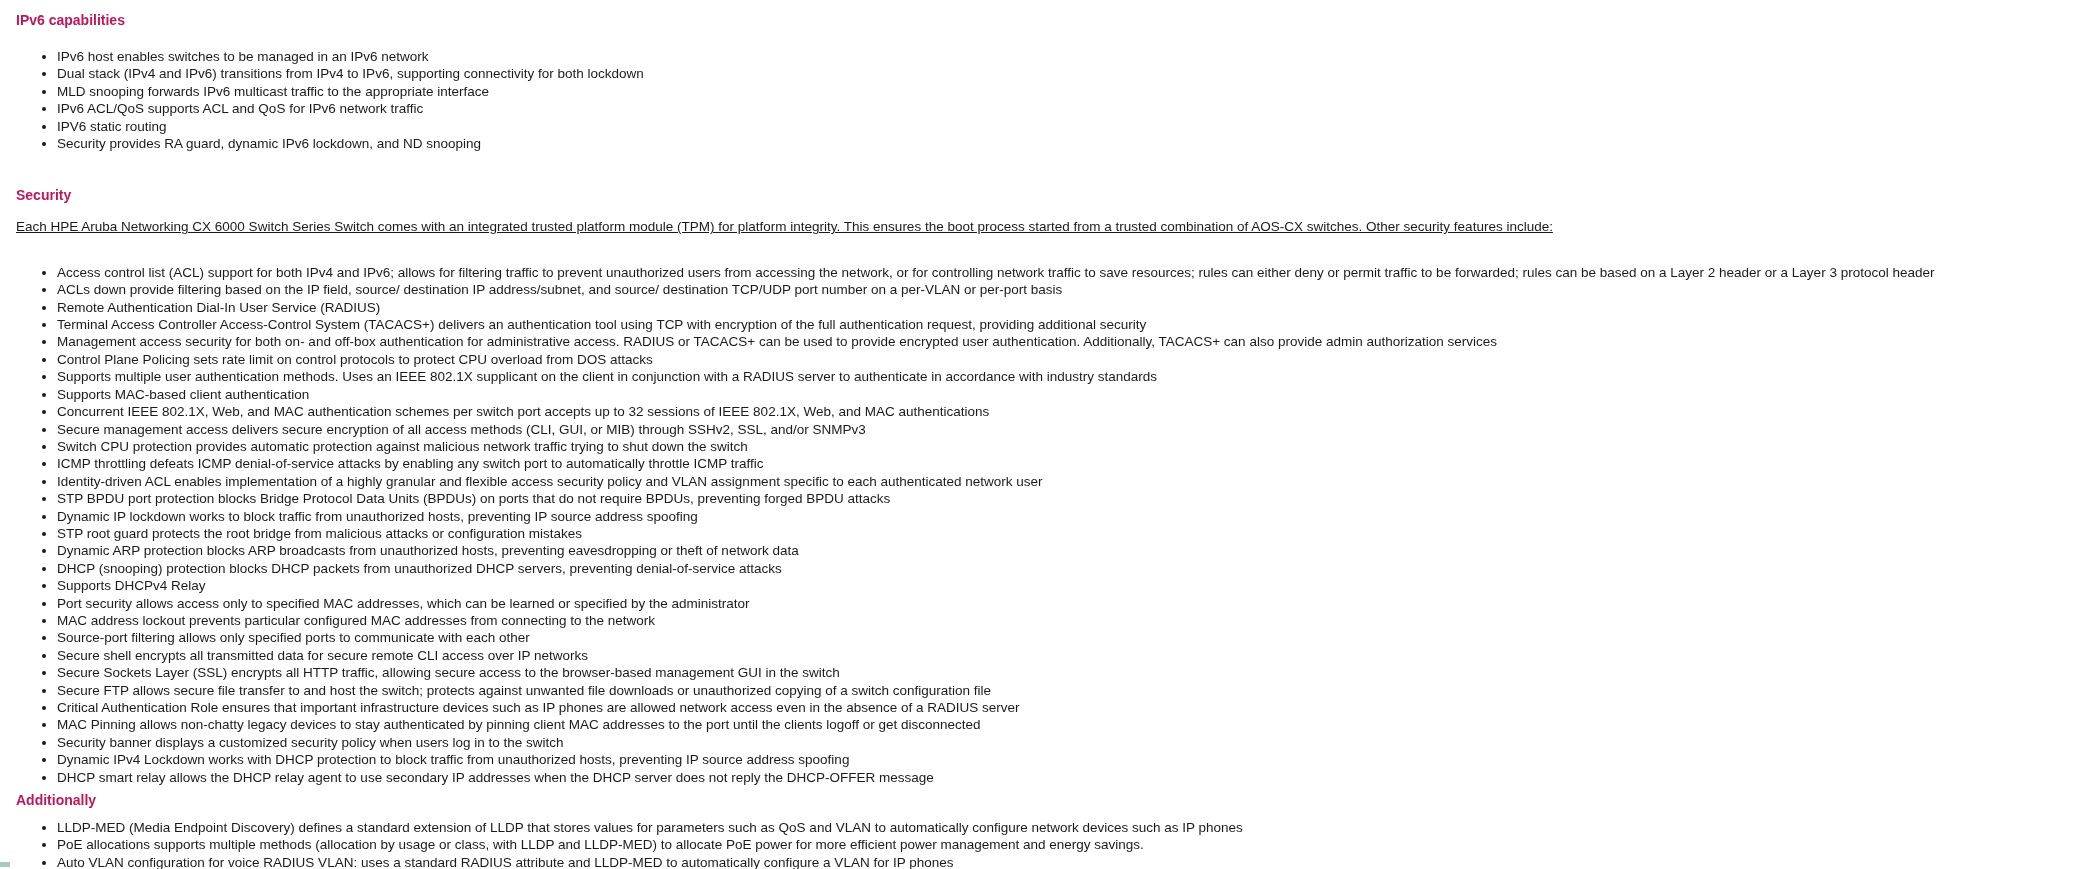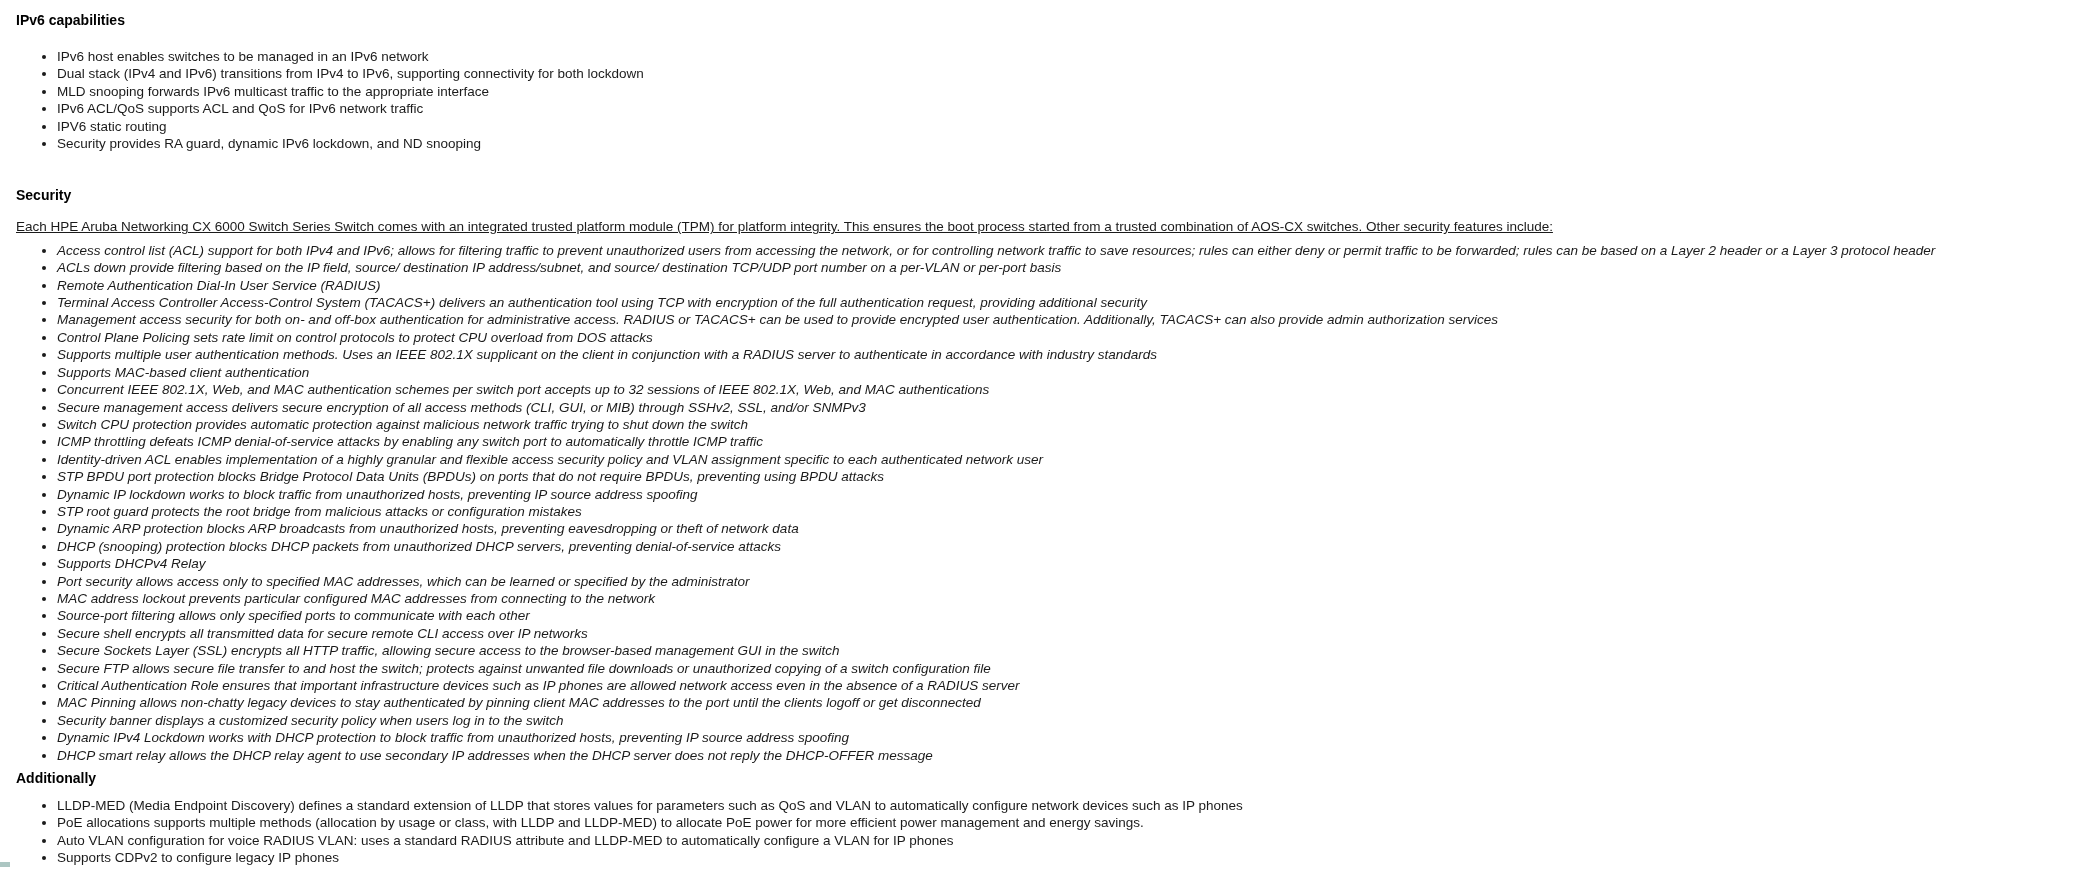--- a/index.html
+++ b/index.html
@@ -16,41 +16,41 @@
     font-size: 13.5px;
     line-height: 17.4px;
     color: #1b1b1b;
   }
   .doc {
     padding: 6px 18px 0 16px;
   }
   h3 {
     font-size: 14px;
     font-weight: bold;
-    color: #000000;
+    color: #be185d;
     margin: 0;
     line-height: 17px;
   }
   p.intro {
     margin: 14px 0 0 0;
     text-decoration: underline;
   }
   ul.bullets {
     margin: 0;
     padding: 0 0 0 41px;
     list-style: disc;
   }
   ul.bullets li {
     line-height: 17.4px;
     white-space: nowrap;
   }
   .sec1 h3 { margin-top: 6px; }
   .sec1 ul { margin-top: 19px; }
   .sec2 h3 { margin-top: 35px; }
-  .sec2 ul { margin-top: 6px; font-style: italic; }
+  .sec2 ul { margin-top: 28px; }
   .sec3 h3 { margin-top: 6px; }
   .sec3 ul { margin-top: 10px; }
   .corner-artifact {
     position: absolute;
     left: 0;
     bottom: 2px;
     width: 10px;
     height: 5px;
     opacity: 0.65;
   }
@@ -82,21 +82,21 @@
         <li>Terminal Access Controller Access-Control System (TACACS+) delivers an authentication tool using TCP with encryption of the full authentication request, providing additional security</li>
         <li>Management access security for both on- and off-box authentication for administrative access. RADIUS or TACACS+ can be used to provide encrypted user authentication. Additionally, TACACS+ can also provide admin authorization services</li>
         <li>Control Plane Policing sets rate limit on control protocols to protect CPU overload from DOS attacks</li>
         <li>Supports multiple user authentication methods. Uses an IEEE 802.1X supplicant on the client in conjunction with a RADIUS server to authenticate in accordance with industry standards</li>
         <li>Supports MAC-based client authentication</li>
         <li>Concurrent IEEE 802.1X, Web, and MAC authentication schemes per switch port accepts up to 32 sessions of IEEE 802.1X, Web, and MAC authentications</li>
         <li>Secure management access delivers secure encryption of all access methods (CLI, GUI, or MIB) through SSHv2, SSL, and/or SNMPv3</li>
         <li>Switch CPU protection provides automatic protection against malicious network traffic trying to shut down the switch</li>
         <li>ICMP throttling defeats ICMP denial-of-service attacks by enabling any switch port to automatically throttle ICMP traffic</li>
         <li>Identity-driven ACL enables implementation of a highly granular and flexible access security policy and VLAN assignment specific to each authenticated network user</li>
-        <li>STP BPDU port protection blocks Bridge Protocol Data Units (BPDUs) on ports that do not require BPDUs, preventing using BPDU attacks</li>
+        <li>STP BPDU port protection blocks Bridge Protocol Data Units (BPDUs) on ports that do not require BPDUs, preventing forged BPDU attacks</li>
         <li>Dynamic IP lockdown works to block traffic from unauthorized hosts, preventing IP source address spoofing</li>
         <li>STP root guard protects the root bridge from malicious attacks or configuration mistakes</li>
         <li>Dynamic ARP protection blocks ARP broadcasts from unauthorized hosts, preventing eavesdropping or theft of network data</li>
         <li>DHCP (snooping) protection blocks DHCP packets from unauthorized DHCP servers, preventing denial-of-service attacks</li>
         <li>Supports DHCPv4 Relay</li>
         <li>Port security allows access only to specified MAC addresses, which can be learned or specified by the administrator</li>
         <li>MAC address lockout prevents particular configured MAC addresses from connecting to the network</li>
         <li>Source-port filtering allows only specified ports to communicate with each other</li>
         <li>Secure shell encrypts all transmitted data for secure remote CLI access over IP networks</li>
         <li>Secure Sockets Layer (SSL) encrypts all HTTP traffic, allowing secure access to the browser-based management GUI in the switch</li>

